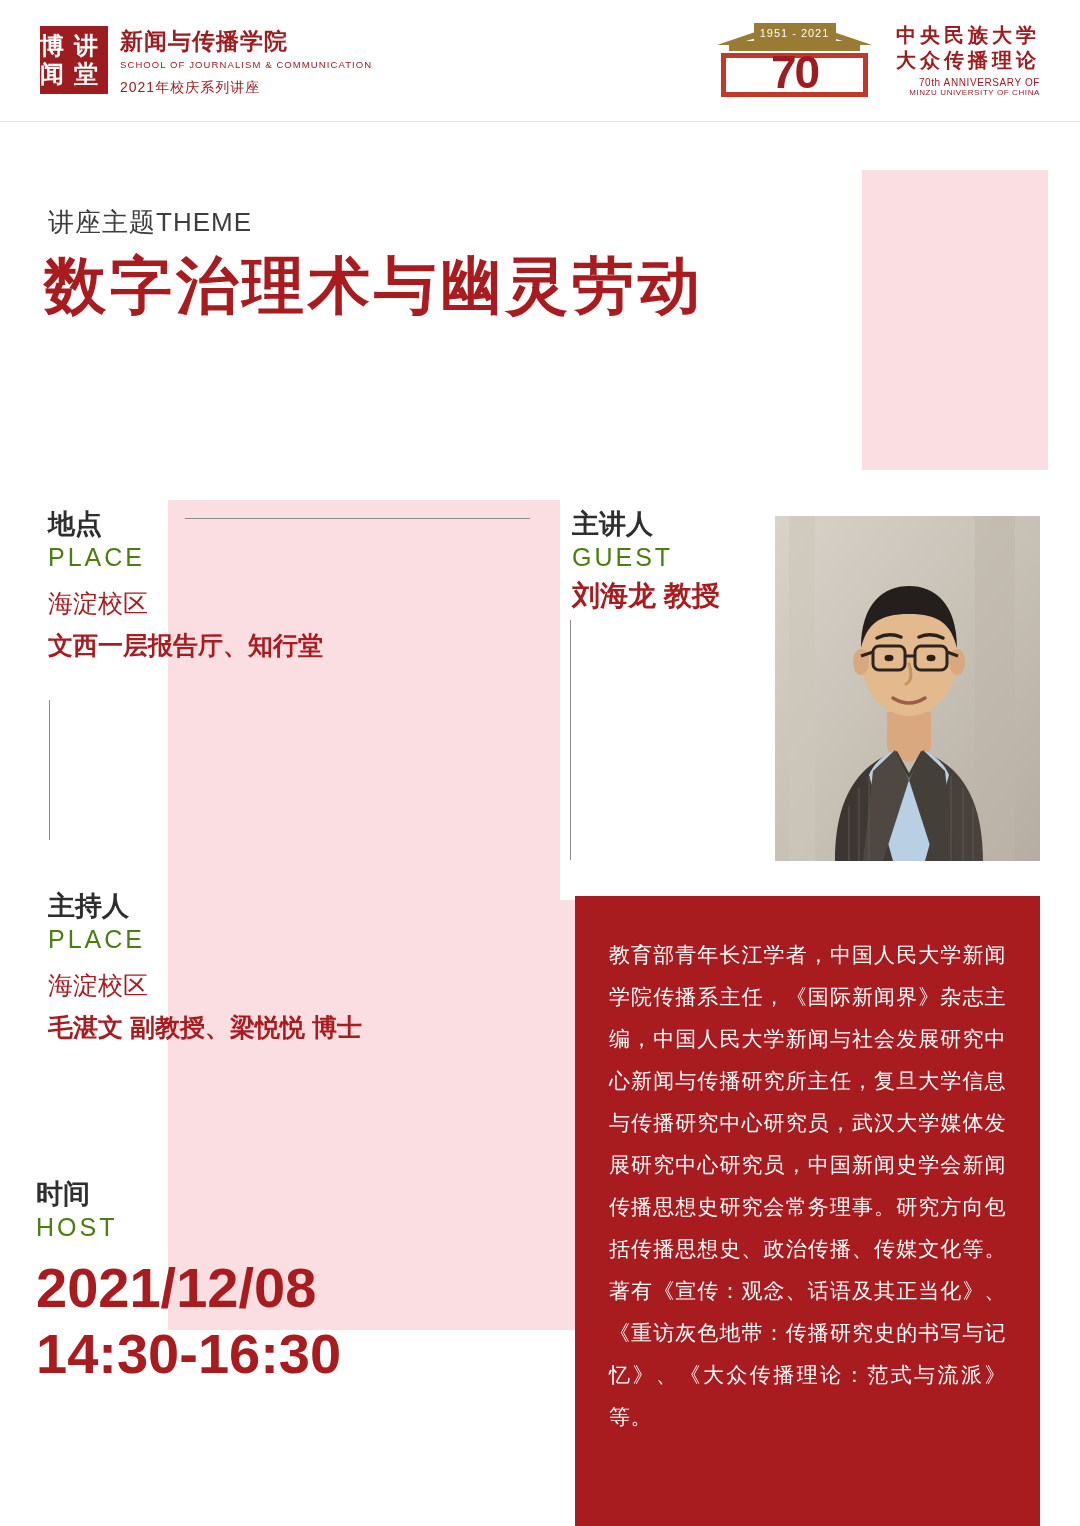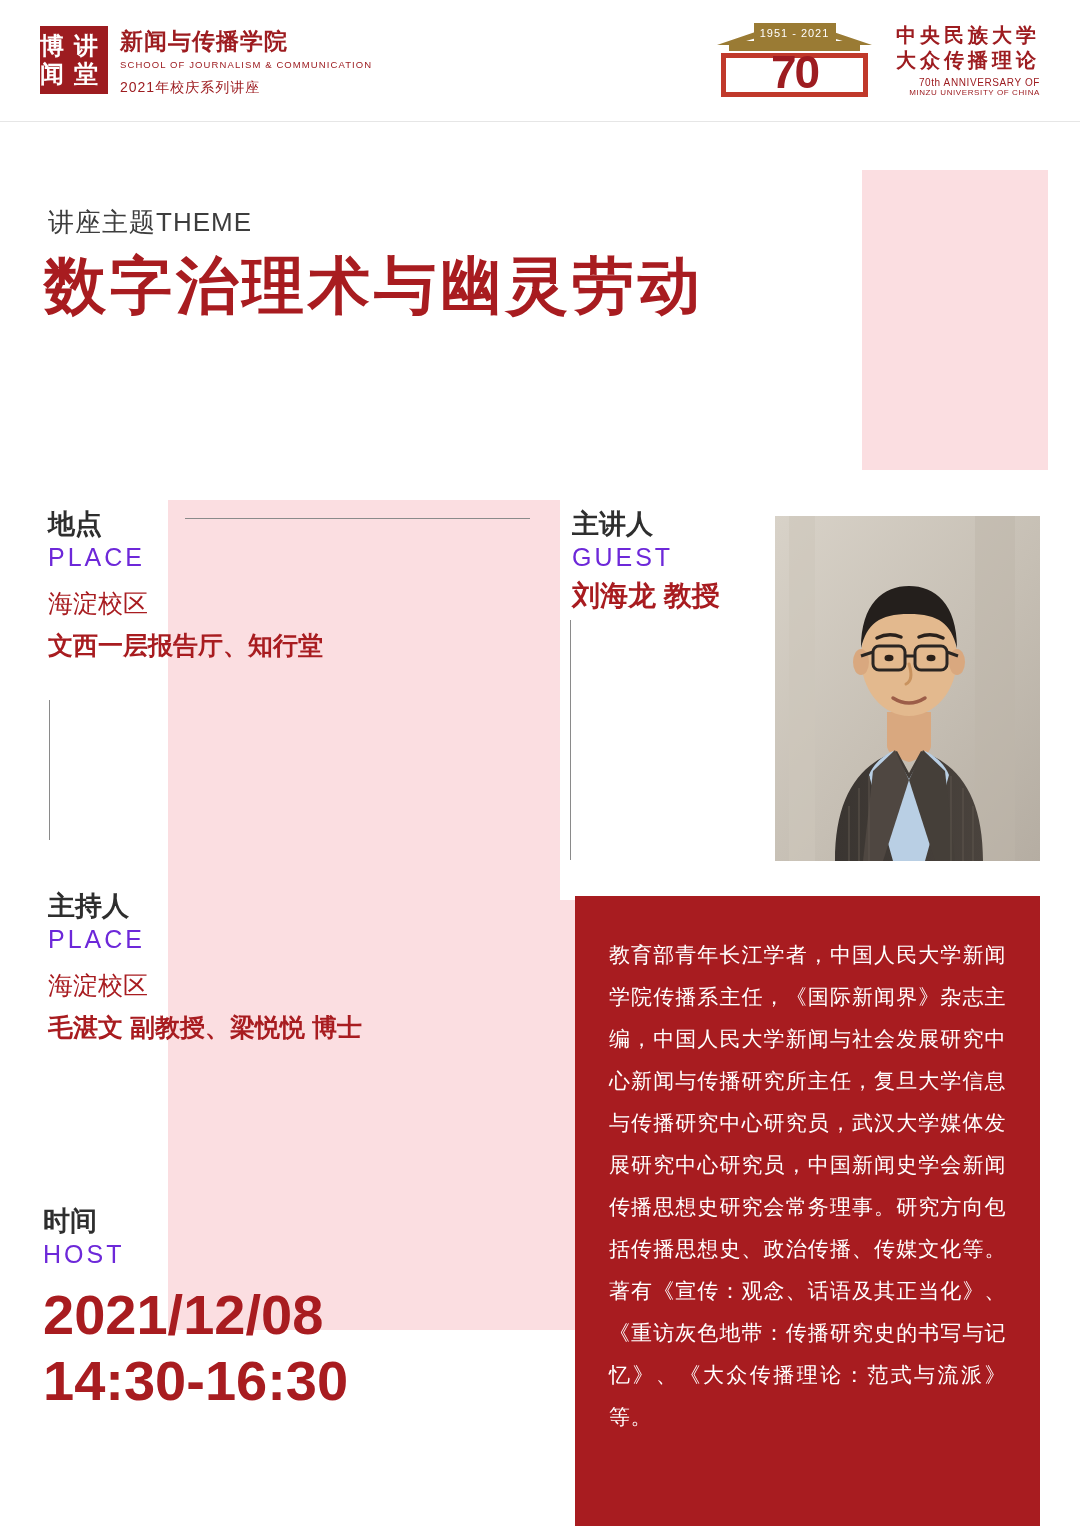--- a/index.html
+++ b/index.html
@@ -255,21 +255,21 @@
     z-index: 6;
   }
   .sec-label-cn {
     font-size: 27px;
     color: #2e2e2e;
     font-weight: bold;
     line-height: 1.25;
   }
   .sec-label-en {
     font-size: 25px;
-    color: #6d28d9;
+    color: #4d7c0f;
     letter-spacing: 3px;
     line-height: 1.25;
   }
   .sec-campus {
     font-size: 25px;
     color: #a81c20;
     margin-top: 14px;
     line-height: 1.3;
   }
   .sec-detail {
@@ -336,24 +336,23 @@
   .host-block {
     position: absolute;
     left: 48px;
     top: 890px;
     z-index: 6;
   }
 
   
   .time-block {
     position: absolute;
-    left: 43px;
+    left: 36px;
     top: 1178px;
     z-index: 6;
-    margin-top: 27px;
   }
   .time-value {
     font-size: 56px;
     color: #a81c20;
     font-weight: bold;
     line-height: 1.18;
     margin-top: 12px;
     letter-spacing: 0px;
   }
 

